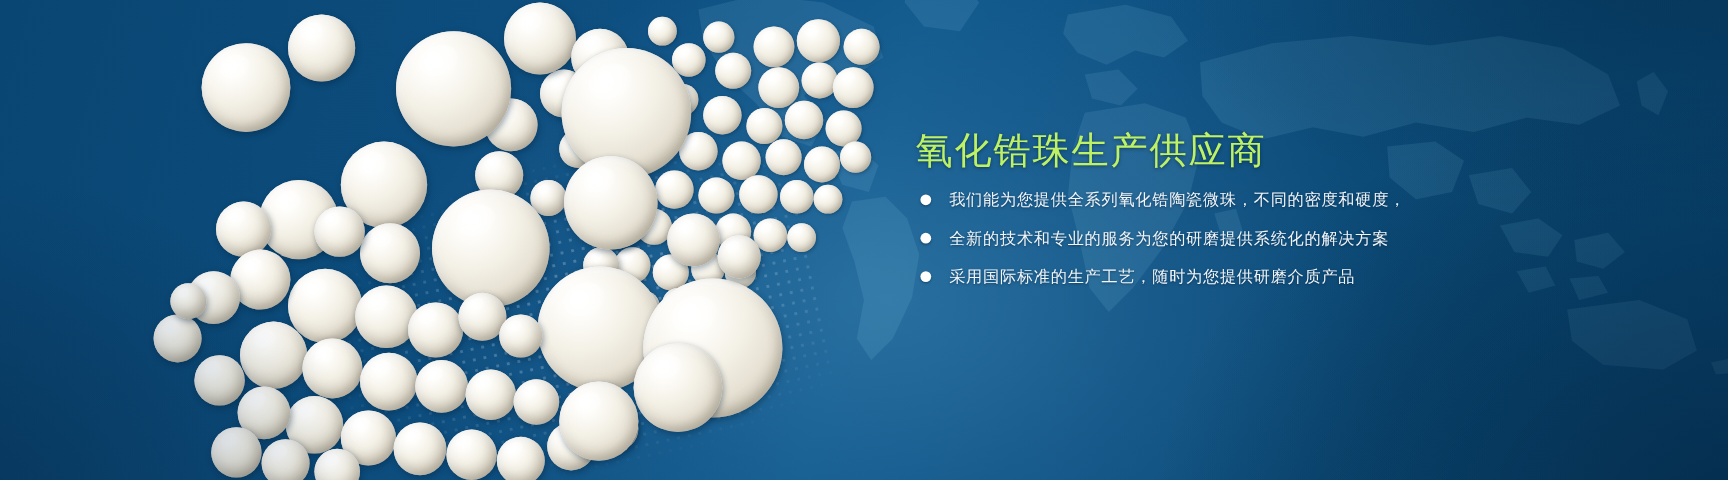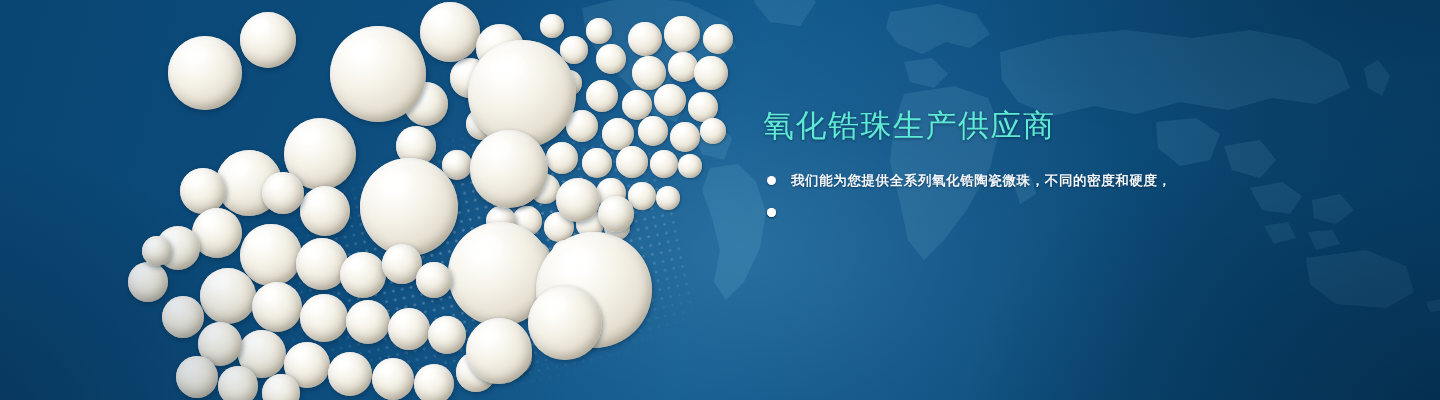--- a/index.html
+++ b/index.html
@@ -124,29 +124,28 @@
     position: absolute;
     left: 763px;
     top: 108px;
     width: 520px;
   }
   .headline {
     margin: 0;
     font-size: 31px;
     font-weight: 400;
     letter-spacing: 1.5px;
-    color: #5eead4;
+    color: #bef264;
     line-height: 1.15;
     text-shadow: 0 1px 3px rgba(2,26,48,0.55);
   }
   .bullets {
     list-style: none;
-    margin: 26px 0 0 0;
+    margin: 12px 0 0 0;
     padding: 0;
-    font-weight: bold;
   }
   .bullet-row {
     position: relative;
     padding-left: 28px;
     margin-bottom: 11px;
     font-size: 13.5px;
     line-height: 21px;
     color: #f2f6fa;
     letter-spacing: 0.6px;
     text-shadow: 0 1px 2px rgba(2,26,48,0.5);
@@ -328,22 +327,24 @@
 
     <ul class="bullets">
 
       <li class="bullet-row">
         <span class="dot"></span>
         <span>我们能为您提供全系列氧化锆陶瓷微珠，不同的密度和硬度，</span>
       </li>
 
       <li class="bullet-row">
         <span class="dot"></span>
+        <span>全新的技术和专业的服务为您的研磨提供系统化的解决方案</span>
       </li>
 
       <li class="bullet-row">
         <span class="dot"></span>
+        <span>采用国际标准的生产工艺，随时为您提供研磨介质产品</span>
       </li>
 
     </ul>
   </div>
 
 </div>
 
 </body></html>

